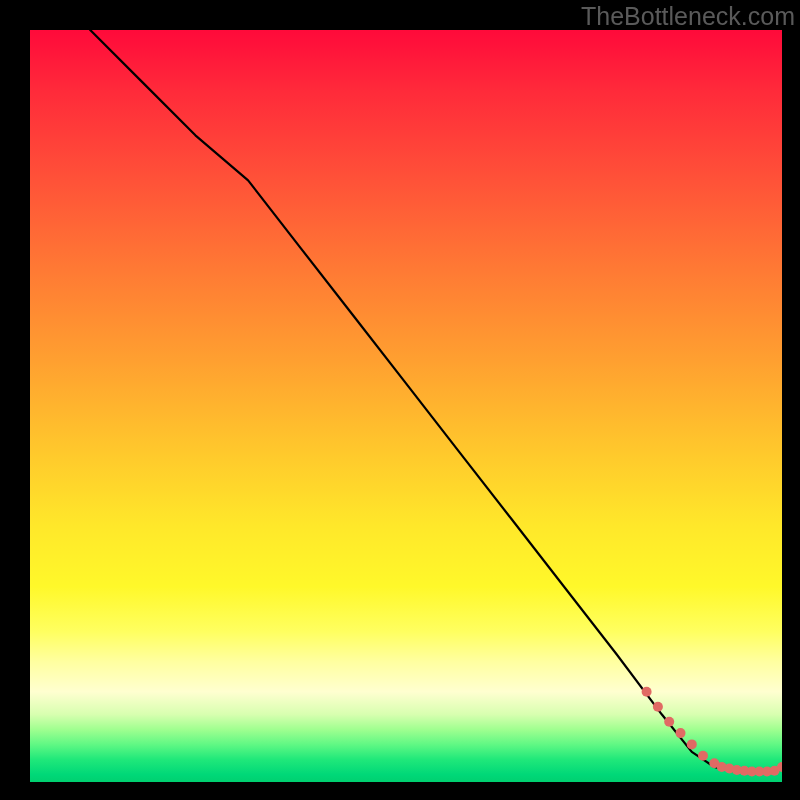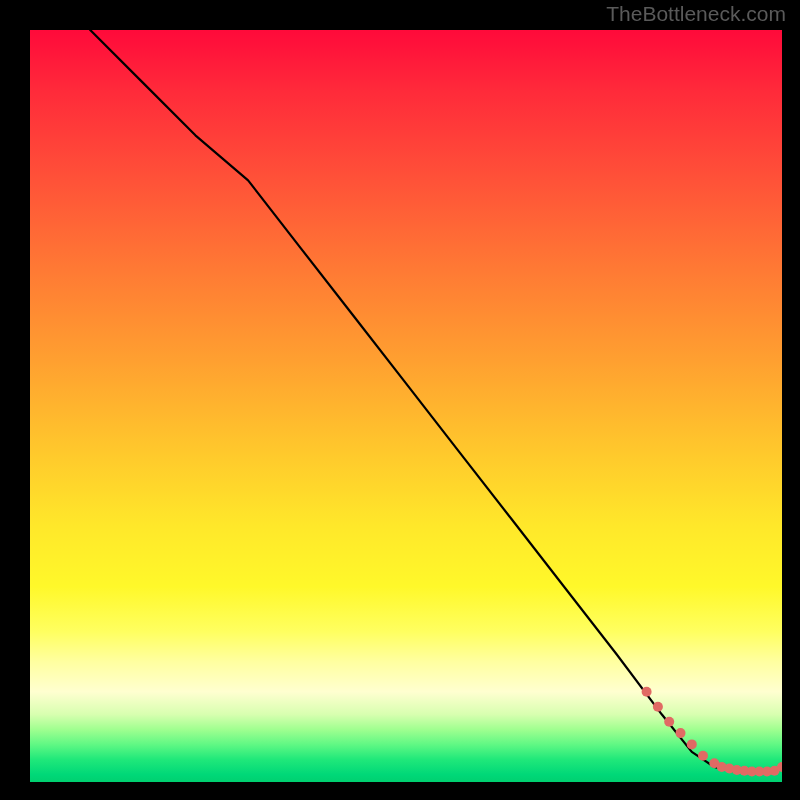--- a/index.html
+++ b/index.html
@@ -7,23 +7,23 @@
     width: 800px;
     height: 800px;
     background: #000000;
     position: relative;
     font-family: Arial, Helvetica, sans-serif;
     overflow: hidden;
   }
   .watermark {
     position: absolute;
     top: 2px;
-    right: 14px;
+    right: 5px;
     color: #5a5a5a;
-    font-size: 21px;
+    font-size: 25px;
     font-weight: 400;
     z-index: 10;
   }
   .plot-area {
     position: absolute;
     left: 30px;
     top: 30px;
     width: 752px;
     height: 752px;
     background: linear-gradient(to bottom,

